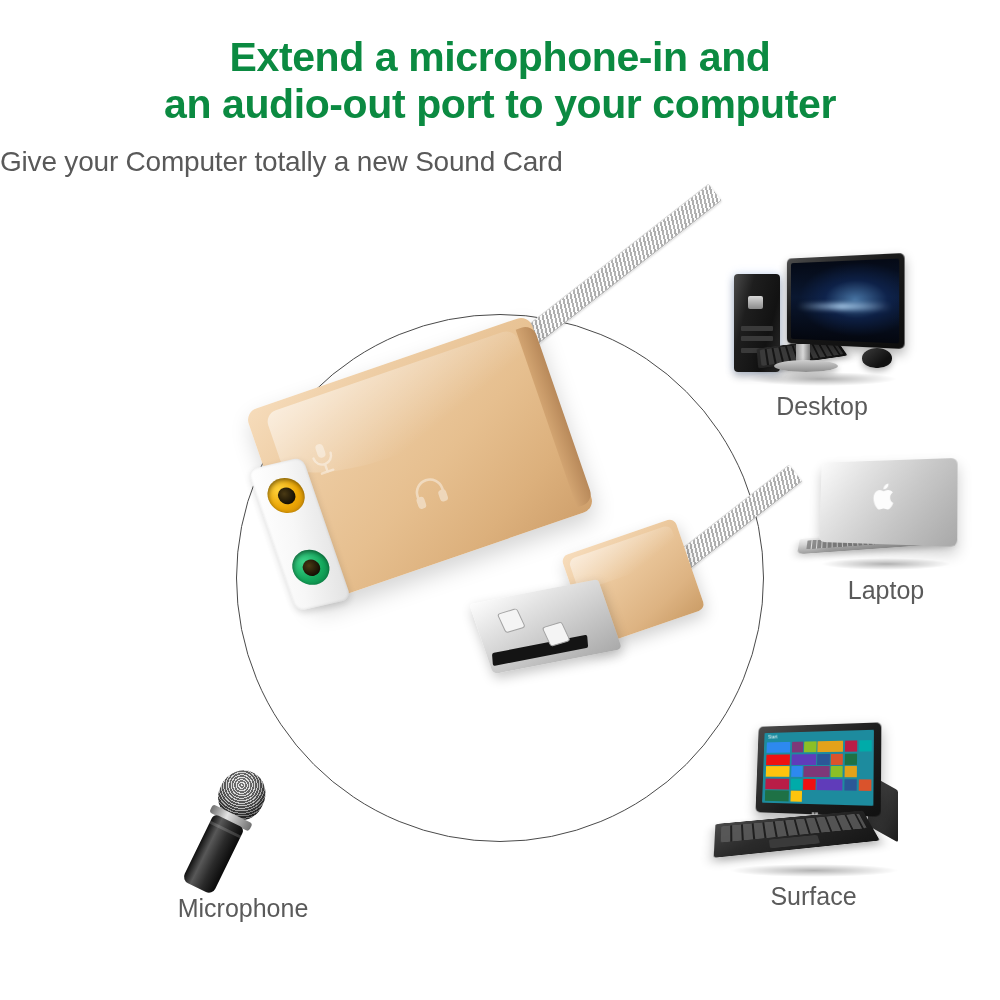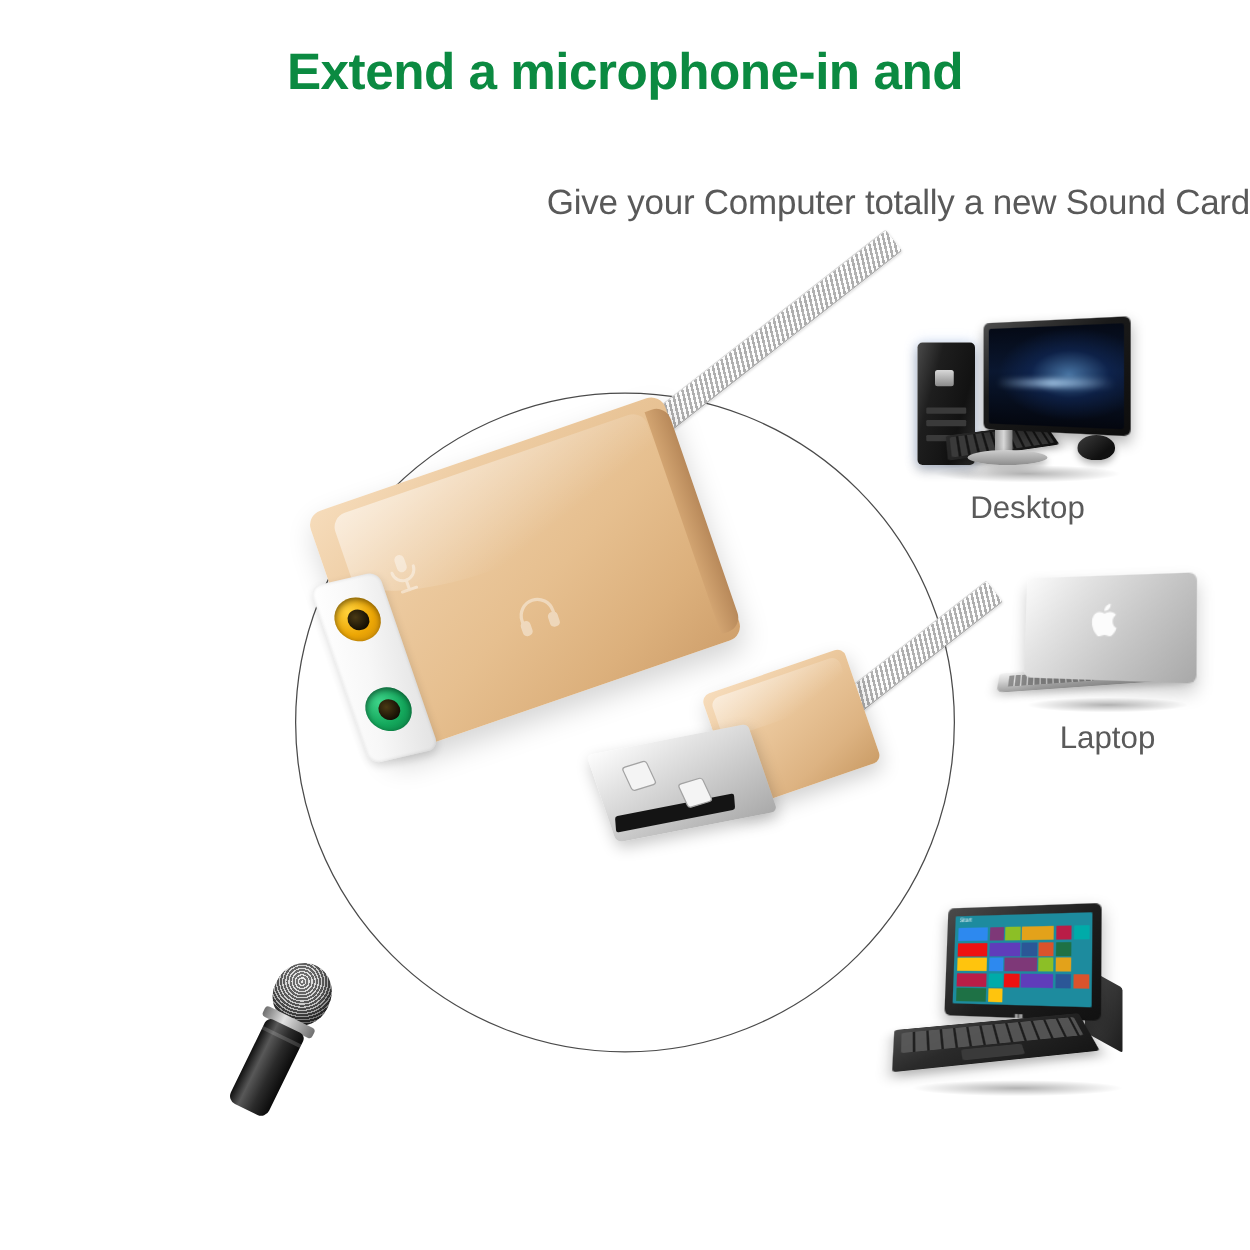--- a/index.html
+++ b/index.html
@@ -20,21 +20,21 @@
     color:#0b8a41;
     font-weight:bold;
     font-size:41px;
     line-height:47px;
     letter-spacing:-0.4px;
     font-family:"Liberation Sans","DejaVu Sans",sans-serif;
   }
   .headline .ln{display:block;white-space:nowrap;}
   .subhead{
     position:absolute;left:0;top:146px;width:1000px;
-    text-align:right;
+    text-align:left;
     color:#595959;
     font-size:28px;
     letter-spacing:-0.2px;
     white-space:nowrap;
   }
 
   
   .circle-outline{
     position:absolute;
     left:236px;top:314px;
@@ -446,20 +446,21 @@
     background:#3a3a3a;border-radius:2px;
   }
 </style>
 </head>
 <body>
 
 <div class="stage">
 
   <div class="headline">
     <span class="ln">Extend a microphone-in and</span>
+    <span class="ln">an audio-out port to your computer</span>
   </div>
   <div class="subhead">Give your Computer totally a new Sound Card</div>
 
   <div class="circle-outline"></div>
 
   <div class="product">
 
     <div class="cable cable-upper"></div>
     <div class="cable cable-lower"></div>
     <div class="strain strain-top"></div>
@@ -506,20 +507,21 @@
   </div>
 
 
 
   <div class="device microphone">
     <div class="mic-rot">
       <div class="mic-head"></div>
       <div class="mic-ring"></div>
       <div class="mic-body"></div>
     </div>
+    <div class="device-label" style="top:132px;">Microphone</div>
   </div>
 
   <div class="device desktop">
     <div class="tower">
       <div class="tower-logo"></div>
       <div class="tower-bay b1"></div>
       <div class="tower-bay b2"></div>
       <div class="tower-bay b3"></div>
     </div>
     <div class="keyboard">
@@ -594,15 +596,16 @@
           <rect x="0" y="4.2" width="3.4" height="3.4" fill="#cfcfcf"></rect>
           <rect x="4.2" y="4.2" width="3.4" height="3.4" fill="#cfcfcf"></rect>
         </svg>
       </span>
     </div>
     <div class="srf-kb">
       <div class="srf-keys"></div>
       <div class="srf-trackpad"></div>
     </div>
     <div class="shadow-ellipse" style="width:170px;height:13px;top:142px;"></div>
+    <div class="device-label" style="top:160px;">Surface</div>
   </div>
 
 </div>
 
 </body></html>

